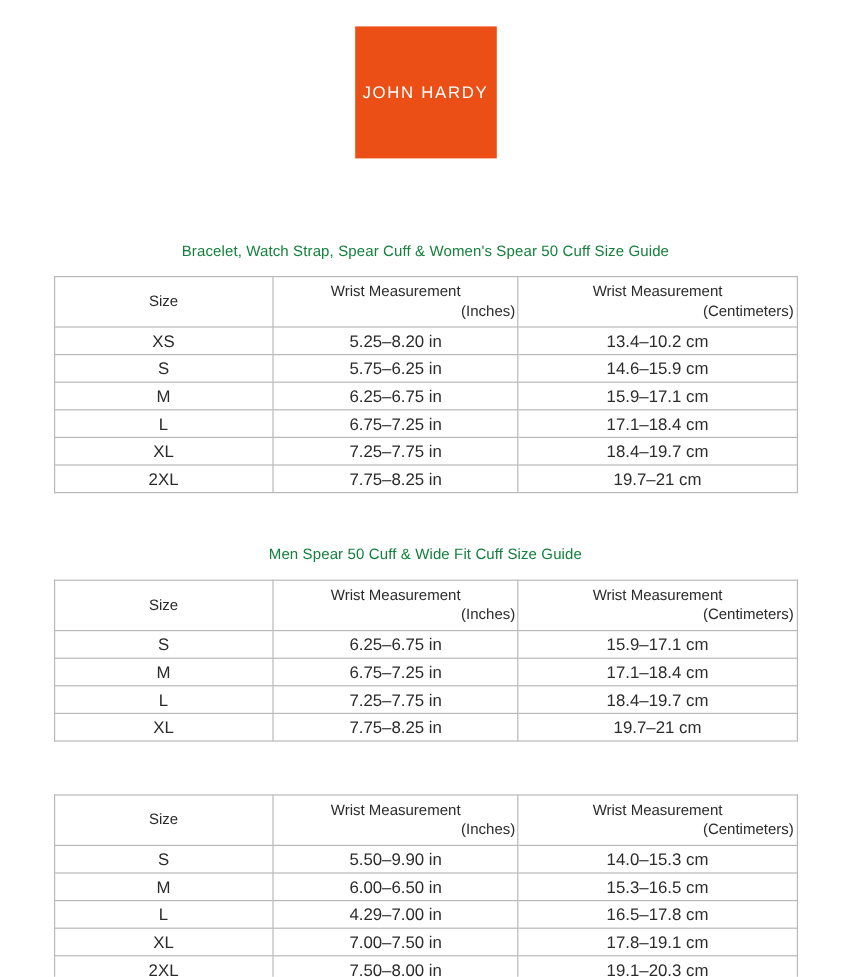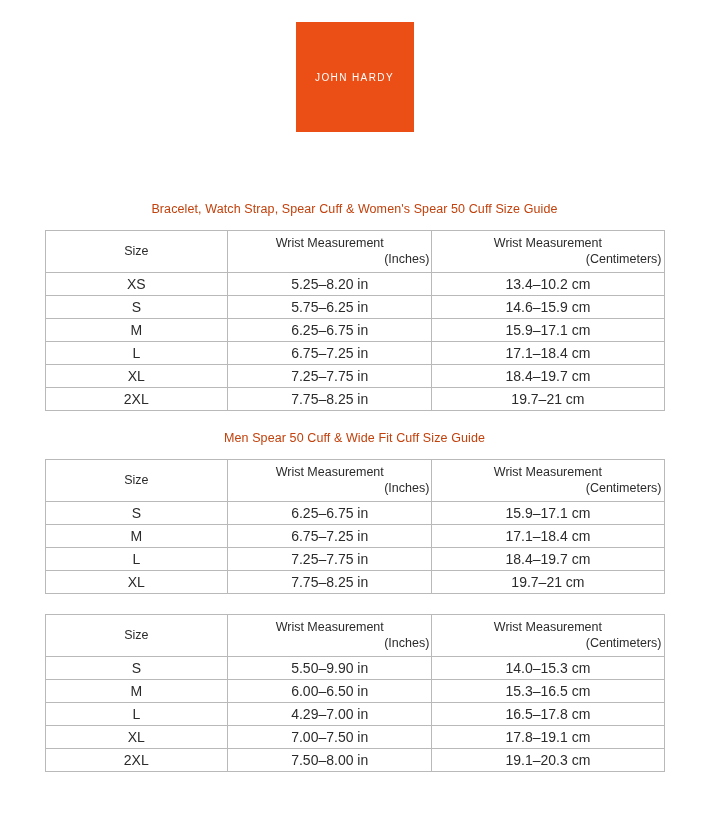--- a/index.html
+++ b/index.html
@@ -31,36 +31,36 @@
   .logo-box {
     width: 118px;
     height: 110px;
     background: #eb4f16;
     display: flex;
     align-items: center;
     justify-content: center;
   }
   .logo-text {
     color: #ffffff;
-    font-size: 10px;
+    font-size: 14px;
     letter-spacing: 1.4px;
     font-weight: 400;
     white-space: nowrap;
   }
   
   .section {
     margin: 0 auto;
     width: 620px;
   }
   .section.first { margin-top: 70px; }
-  .section.more { margin-top: 20px; }
+  .section.more { margin-top: 44px; }
   .section-title {
     text-align: center;
     font-size: 12.5px;
-    color: #c2410c;
+    color: #15803d;
     margin-bottom: 14px;
     letter-spacing: 0.1px;
   }
   table.size-table {
     width: 620px;
     border-collapse: collapse;
     table-layout: fixed;
   }
   table.size-table th,
   table.size-table td {

